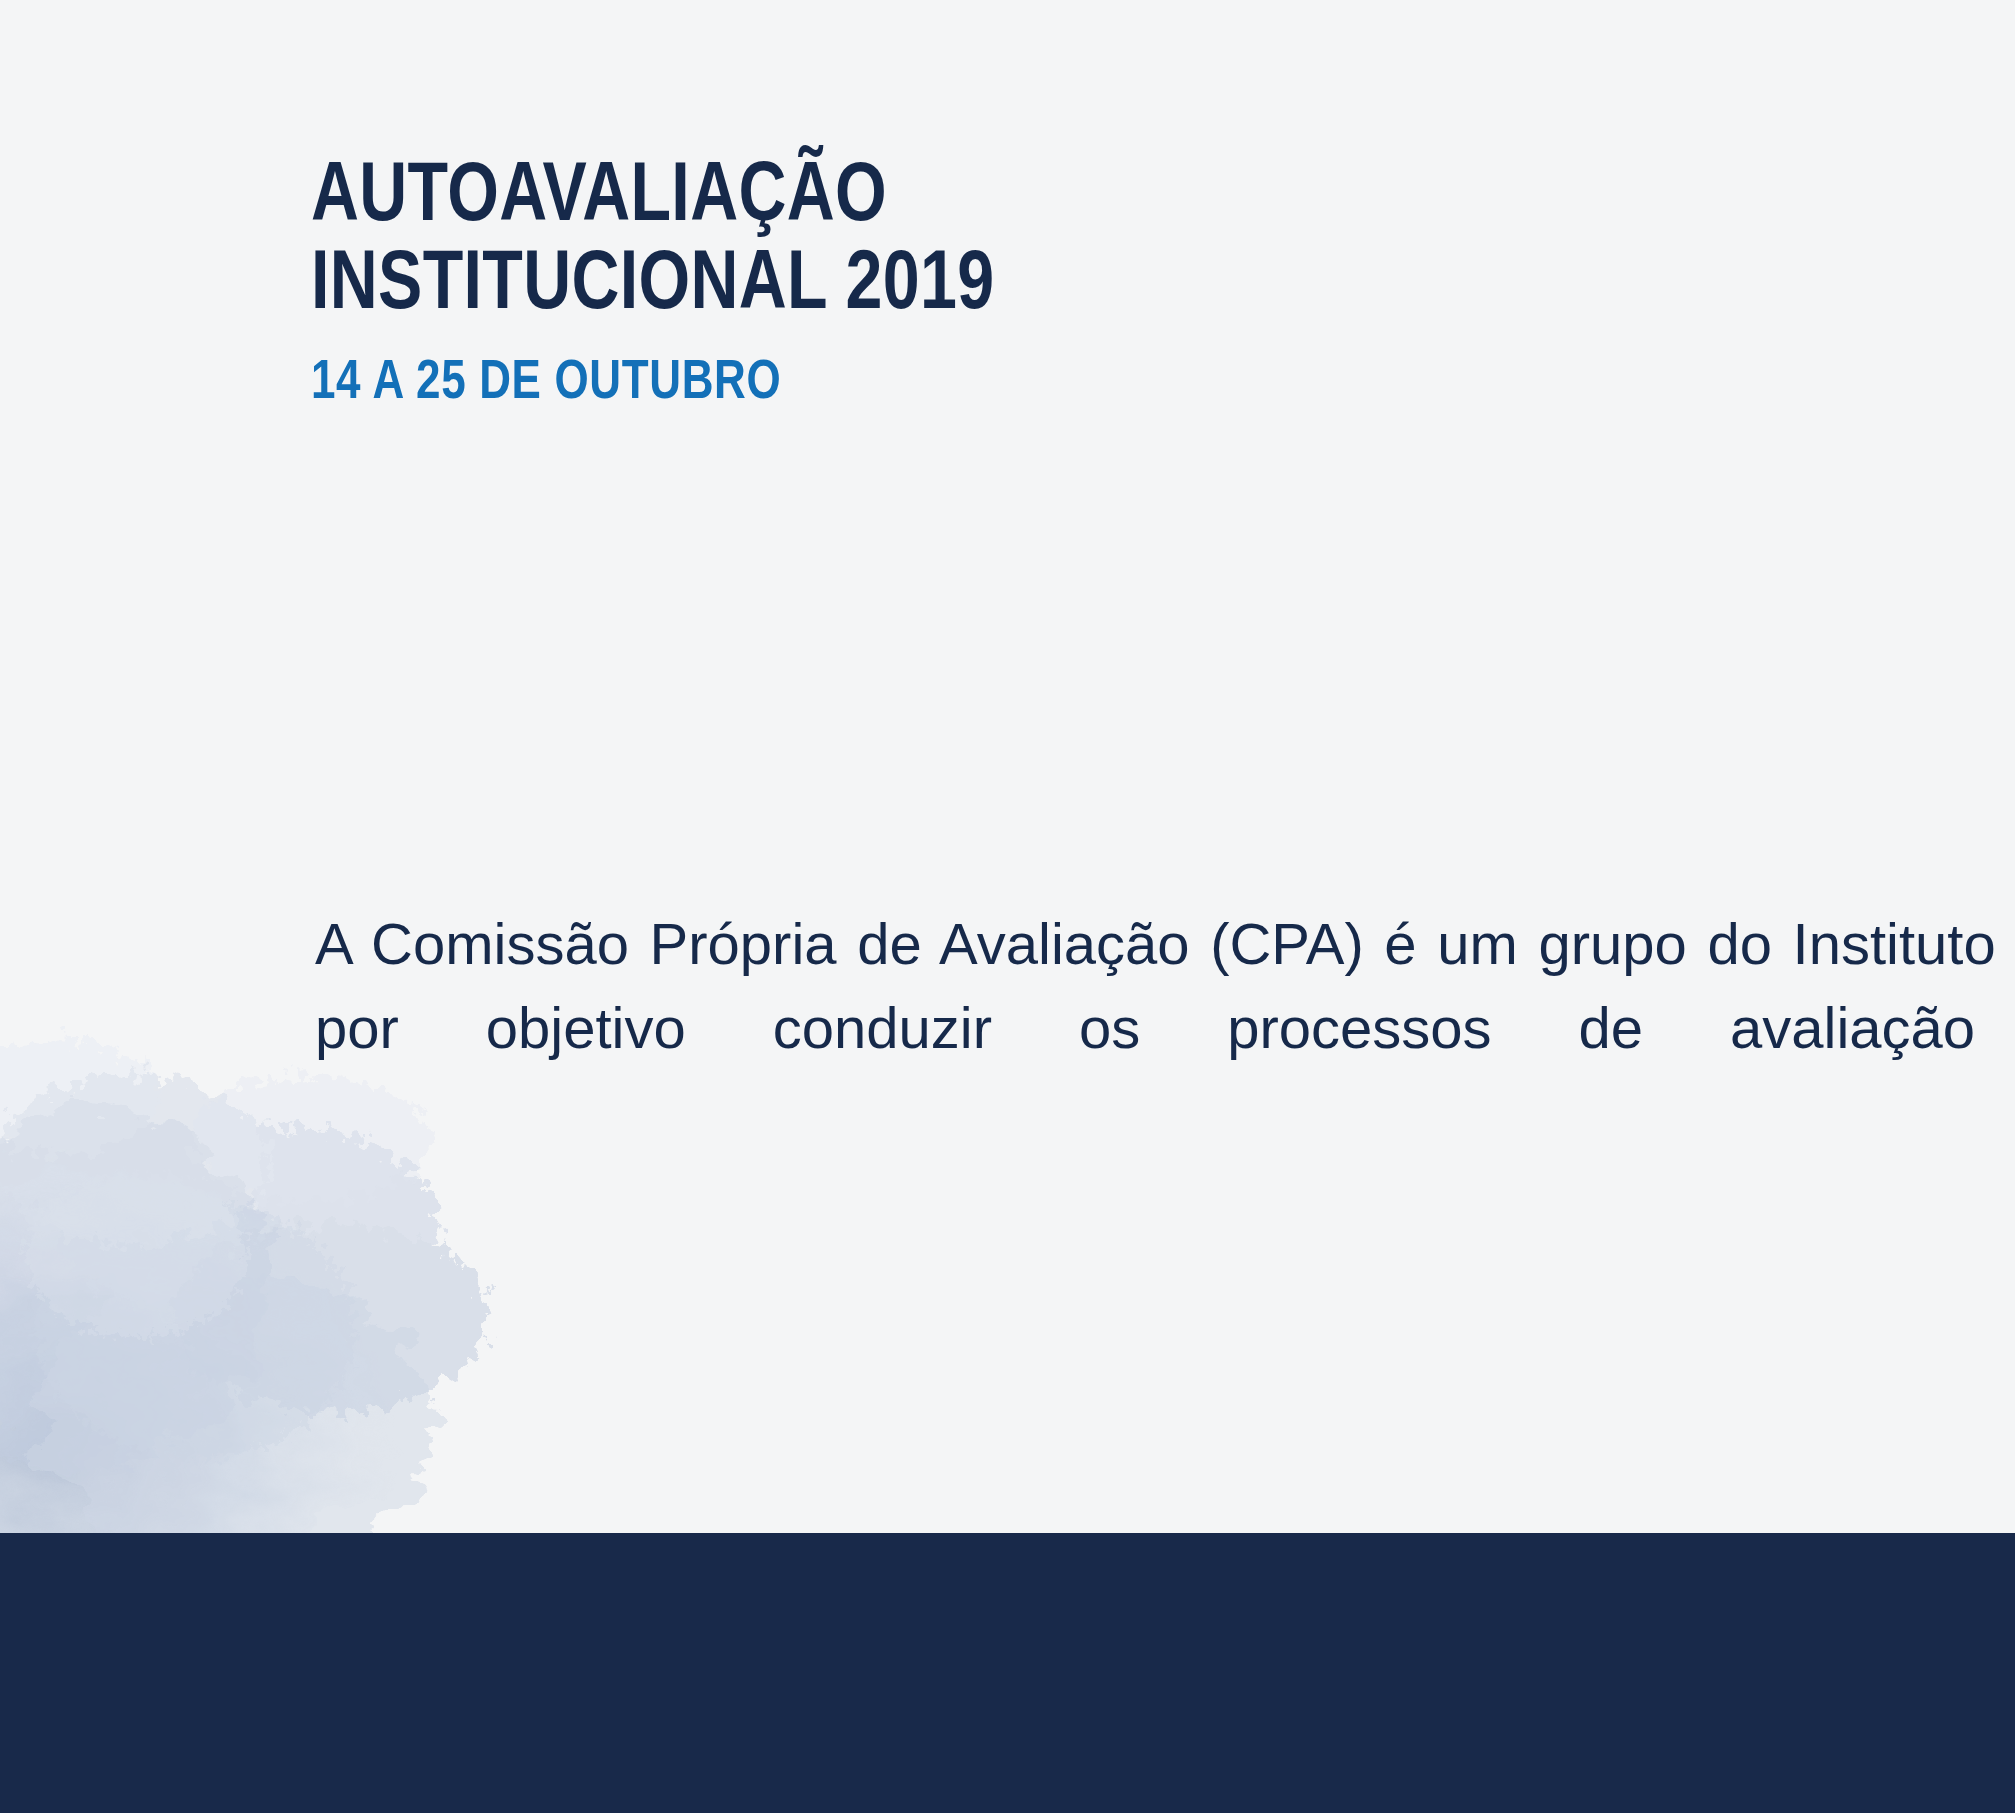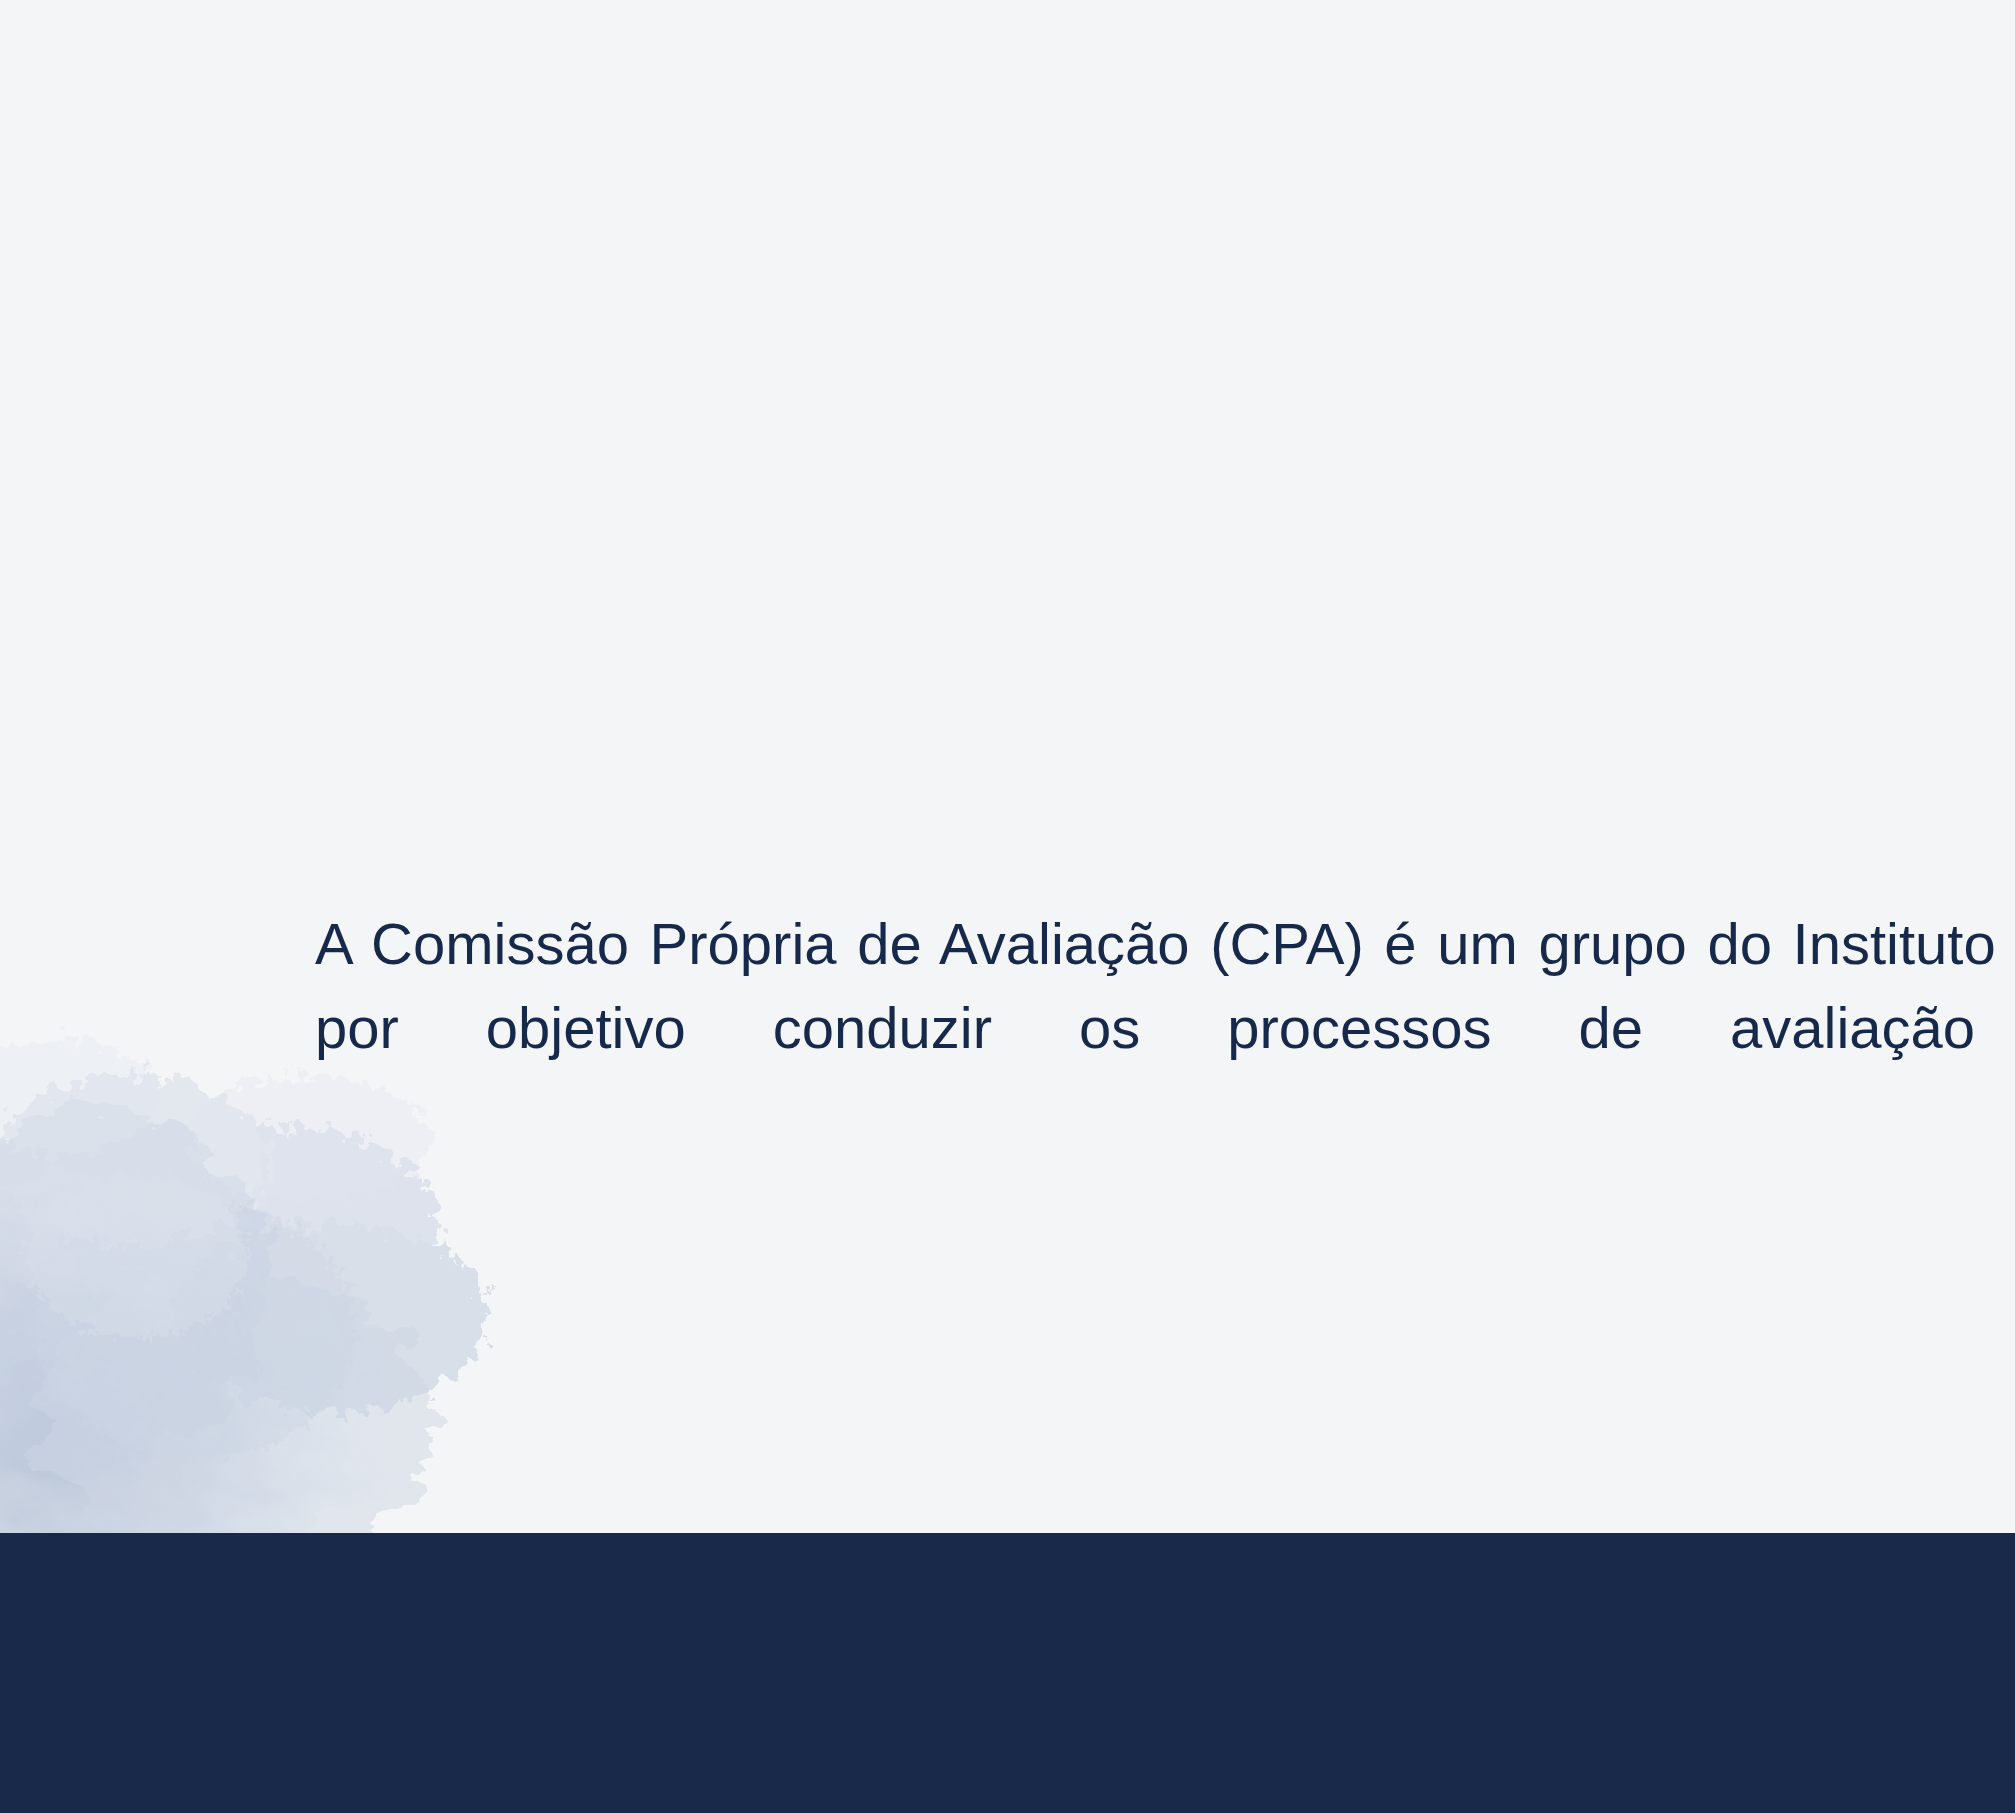--- a/index.html
+++ b/index.html
@@ -176,20 +176,25 @@
           <feDisplacementMap in="SourceGraphic" in2="n5" scale="45" xChannelSelector="R" yChannelSelector="G"></feDisplacementMap>
         </filter>
       </defs>
       <g filter="url(#spray3)" opacity=".7">
         <ellipse cx="330" cy="300" rx="215" ry="175" fill="#cbd4e3"></ellipse>
         <ellipse cx="250" cy="200" rx="150" ry="110" fill="#d9e0ea"></ellipse>
       </g>
     </svg>
   </div>
 
+  <div id="left-head">
+    <div class="kicker-line">AUTOAVALIAÇÃO</div>
+    <div class="kicker-line">INSTITUCIONAL 2019</div>
+    <div id="event-dates">14 A 25 DE OUTUBRO</div>
+  </div>
 
   <div id="right-head">
     <span class="hl hl-1">VOCÊ SABE</span>
     <span class="hl hl-2"></span>
   </div>
 
   <div id="body-copy">A Comissão Própria de Avaliação (CPA) é um grupo do Instituto Federal Catarinense que tem por objetivo conduzir os processos de avaliação internos da instituição.</div>
 
   <div id="footer">
     

